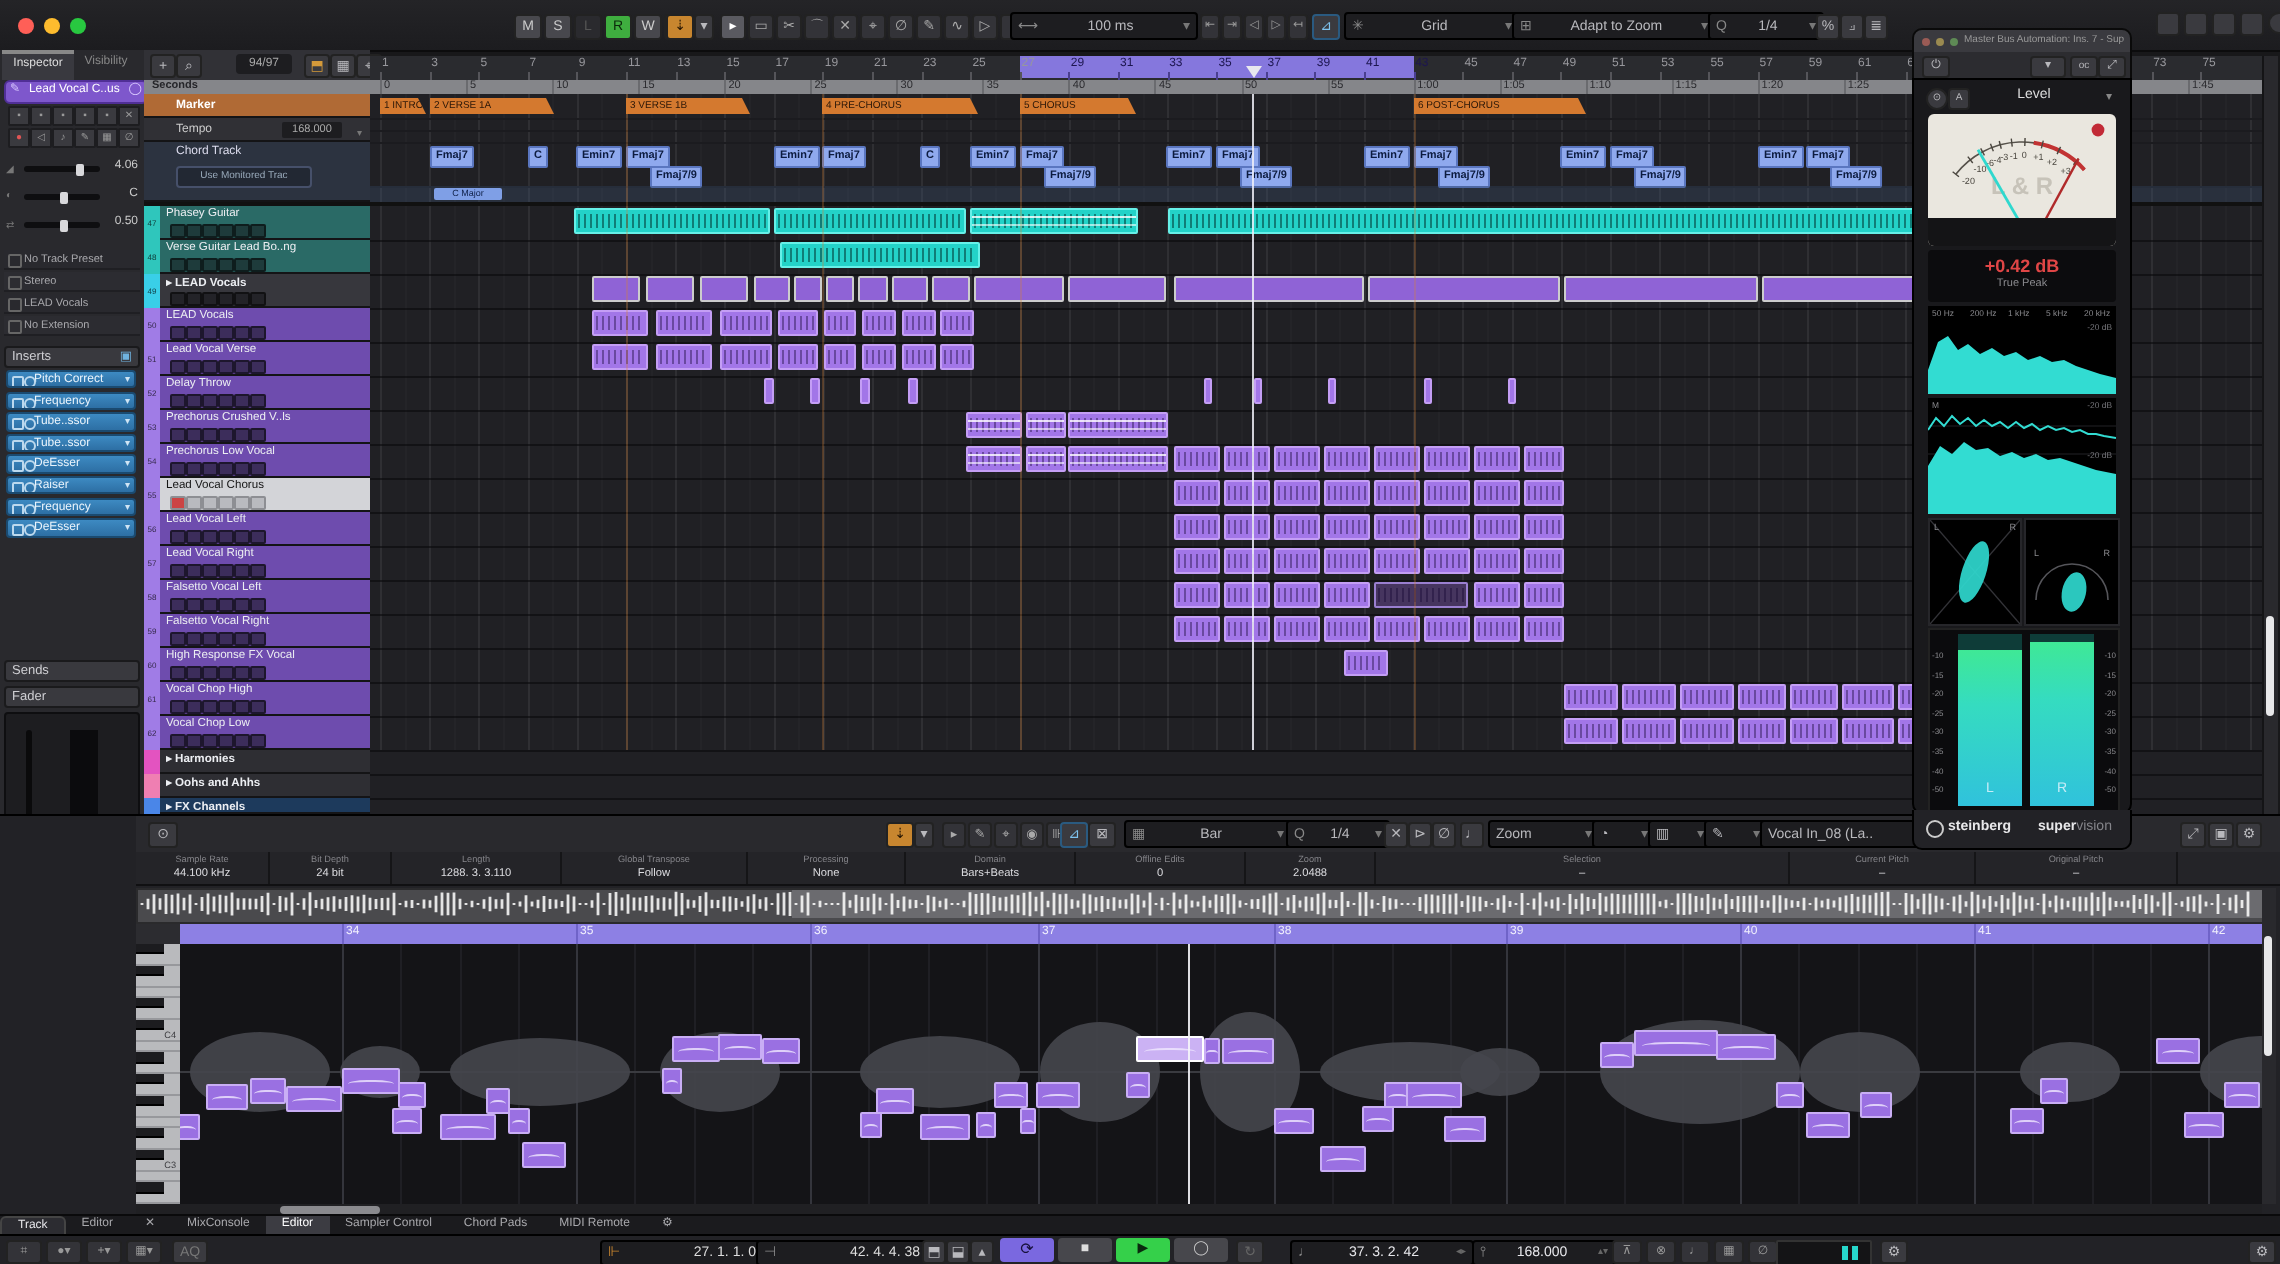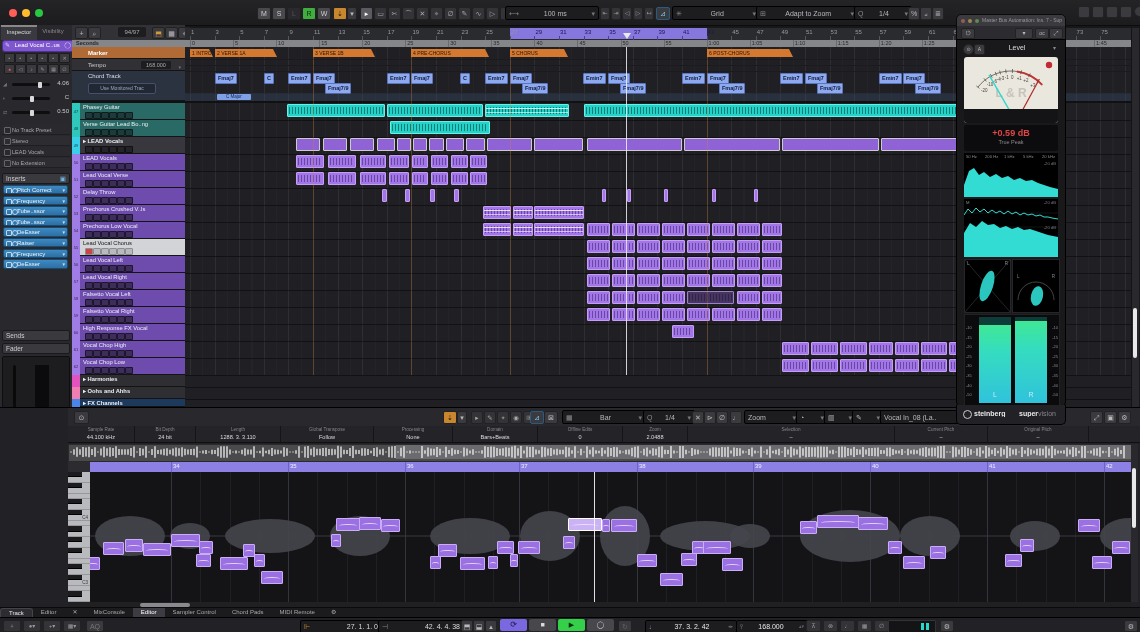--- a/index.html
+++ b/index.html
@@ -1268,21 +1268,21 @@
             <text x="61.90461899082863" y="25.44100242582832" font-size="4.5" fill="#4a463f" text-anchor="middle" font-family="Liberation Sans">+2</text>
             <line x1="72.71150438746157" y1="25.35822227524088" x2="75.28265482620773" y2="22.29404450276497" stroke="#4a463f" stroke-width="0.7"></line>
             <text x="68.85477872934234" y="29.954488933954746" font-size="4.5" fill="#4a463f" text-anchor="middle" font-family="Liberation Sans">+3</text>
             <text x="47" y="40" font-size="12" fill="#c7c3b9" text-anchor="middle" font-weight="bold" font-family="Liberation Sans">L &amp; R</text>
             <line x1="47" y1="56" x2="25.000000000000004" y2="17.894882233484694" stroke="#2fd8ce" stroke-width="1.4"></line>
             <line x1="57" y1="56" x2="75.28265482620773" y2="22.29404450276497" stroke="#b02a2a" stroke-width="1.2"></line>
             <circle cx="85" cy="8" r="3.2" fill="#c22a36"></circle>
           </svg>
         </div>
       <div class="a" style="left:7px;top:85px;width:94px;height:26px;background:#0c0c0e;border-radius:2px;">
-        <div class="tx" style="font-size:9px;font-weight:bold;color:#e04646;text-align:center;margin-top:3px;">+0.59 dB</div>
+        <div class="tx" style="font-size:9px;font-weight:bold;color:#e04646;text-align:center;margin-top:3px;">+0.42 dB</div>
         <div class="tx" style="font-size:5.5px;color:#8a8a8e;text-align:center;margin-top:1px;">True Peak</div>
       </div>
       <div class="a" id="spec1" style="left:7px;top:113px;width:94px;height:44px;background:#000;overflow:hidden;">
           <svg width="94" height="44">
             <path d="M0,44 L0,32 L5,18 L10,15 L15,22 L20,19 L26,24 L32,21 L38,25 L44,23 L50,27 L56,25 L62,28 L68,27 L74,30 L80,32 L86,34 L94,36 L94,44 Z" fill="#32dcd2"></path>
           </svg>
           <div style="position: absolute; left: 2px; top: 1px; font-size: 4.2px; color: rgb(138, 138, 142);">50 Hz</div>
           <div style="position: absolute; left: 21px; top: 1px; font-size: 4.2px; color: rgb(138, 138, 142);">200 Hz</div>
           <div style="position: absolute; left: 40px; top: 1px; font-size: 4.2px; color: rgb(138, 138, 142);">1 kHz</div>
           <div style="position: absolute; left: 59px; top: 1px; font-size: 4.2px; color: rgb(138, 138, 142);">5 kHz</div>

